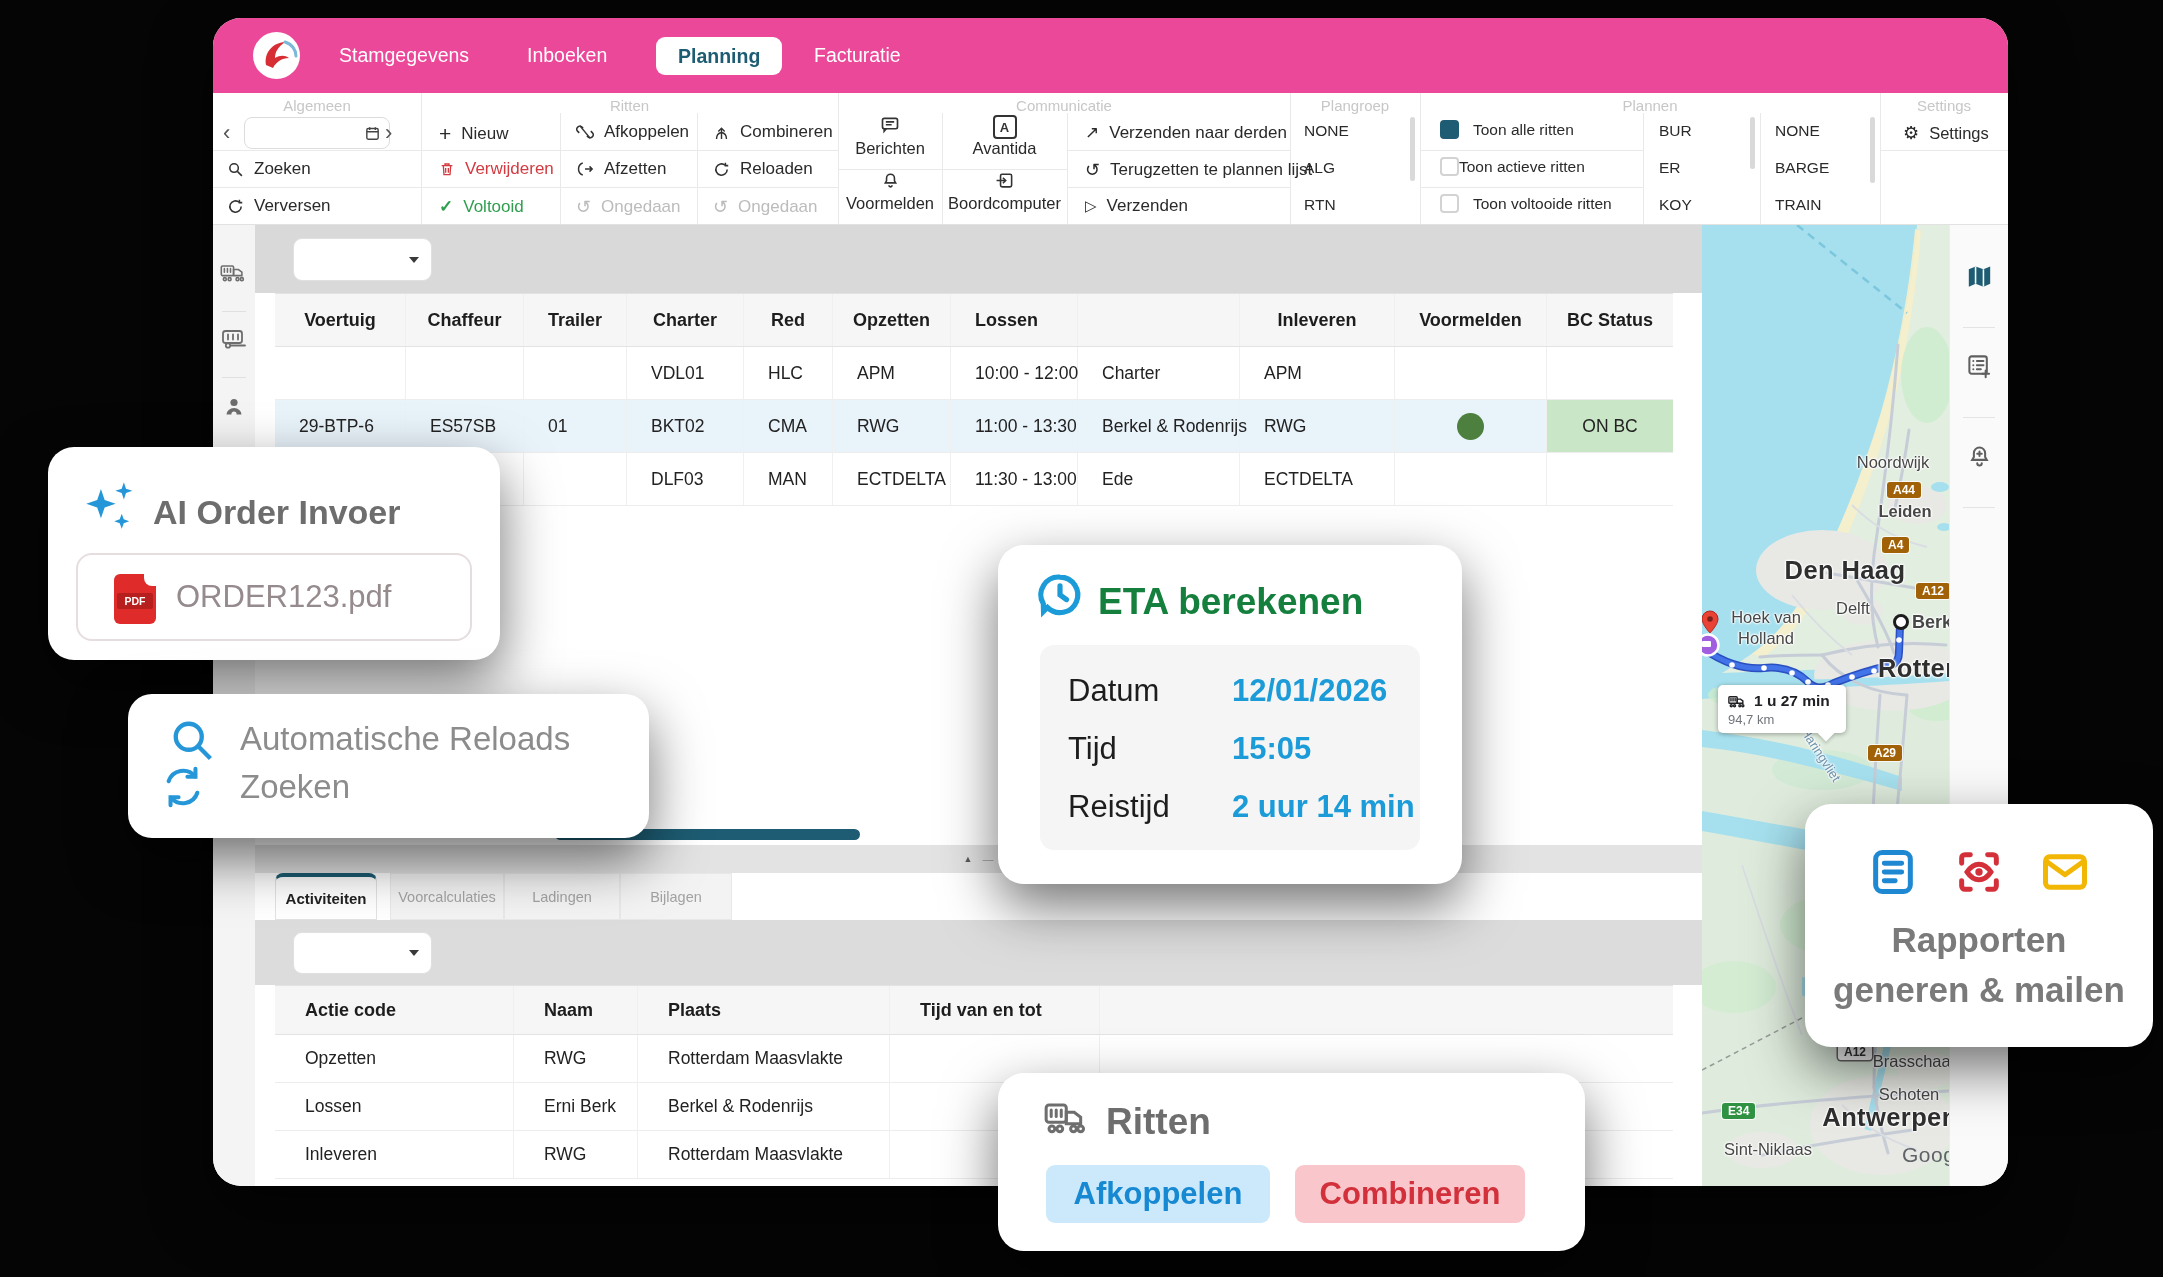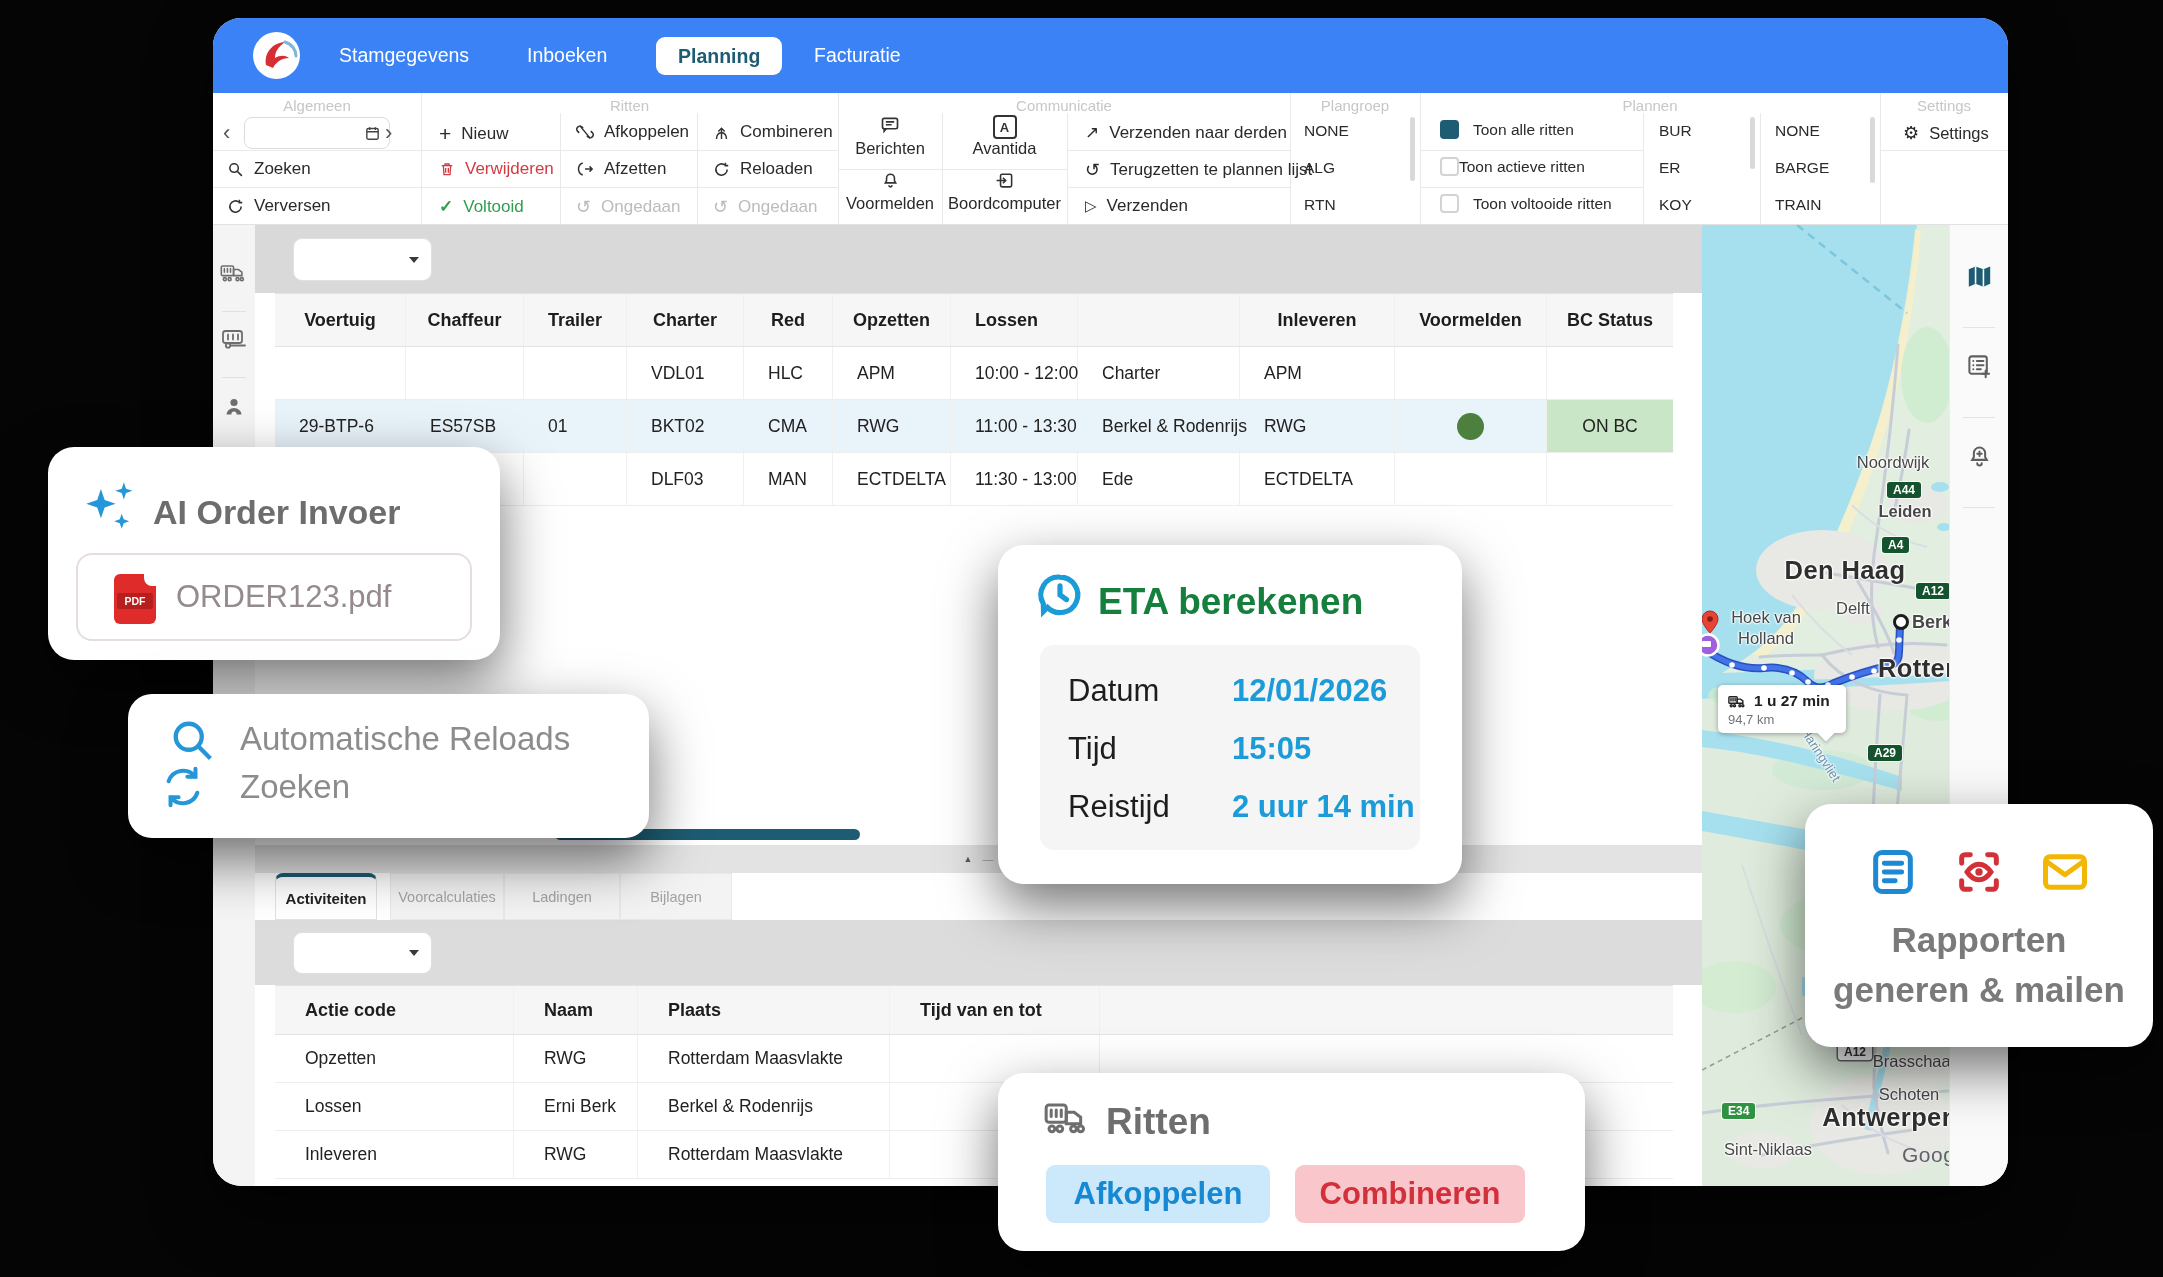--- a/index.html
+++ b/index.html
@@ -23,35 +23,35 @@
   .sel{position:absolute;background:#fff;border:1px solid #e0e0e0;border-radius:9px;display:flex;align-items:center;justify-content:flex-end;padding-right:12px;}
   .th{font-size:18px;font-weight:700;color:#1d1d1d;}
   .td{font-size:17.5px;color:#222;}
   .cell{display:flex;align-items:center;border-right:1px solid #f0f0f0;box-sizing:border-box;height:100%;}
   .cc{justify-content:center;}
   .lp{padding-left:24px;}
   .lp30{padding-left:30px;}
   .maplabel{position:absolute;color:#474747;font-size:16.5px;white-space:nowrap;
     text-shadow:-1px 0 2px #fff,1px 0 2px #fff,0 -1px 2px #fff,0 1px 2px #fff;}
   .mapbig{font-size:25.5px;font-weight:700;color:#2f2f2f;letter-spacing:.4px;padding-left:24px;}
-  .shield{position:absolute;font-size:12px;font-weight:700;color:#fff;background:#14532d;border-radius:3px;
+  .shield{position:absolute;font-size:12px;font-weight:700;color:#fff;background:#a16207;border-radius:3px;
     padding:1px 6px;box-shadow:0 0 0 1px rgba(255,255,255,.75);}
   .cbox{width:19px;height:19px;border-radius:4px;box-sizing:border-box;flex:0 0 auto;}
   .cbox.on{background:#1d5c72;}
   .cbox.off{background:#fff;border:2px solid #d3d3d3;}
   .tabx{position:absolute;box-sizing:border-box;display:flex;align-items:center;justify-content:center;height:47px;top:0;}
 </style>
 </head>
 <body>
 
 <div class="stage">
 
   <div class="abs" style="left:213px;top:18px;width:1795px;height:1168px;background:#fff;border-radius:28px;overflow:hidden;box-shadow:0 25px 60px rgba(0,0,0,.6);">
 
-    <div class="abs" style="left:0;top:0;width:100%;height:75px;background:#3b82f6;">
+    <div class="abs" style="left:0;top:0;width:100%;height:75px;background:#ec4899;">
       <div class="abs ic" style="left:39px;top:13px;width:49px;height:49px;">
         <svg width="49" height="49" viewBox="0 0 49 49">
           <circle cx="24.5" cy="24.5" r="23.5" fill="#fff"></circle>
           <path d="M14 34 C12 22 20 12 33 11 C26 16 23 21 23 27 C28 24 33 24 37 27 C30 27 24 31 21 37 Z" fill="#d62e34"></path>
           <path d="M33 11 C40 13 44 19 44 25" fill="none" stroke="#7db8d8" stroke-width="3" stroke-linecap="round"></path>
         </svg>
       </div>
       <div class="abs f" style="left:126px;top:0;height:75px;color:#fff;font-size:19.5px;font-weight:500;">
           <span>Stamgegevens</span>
         </div>

